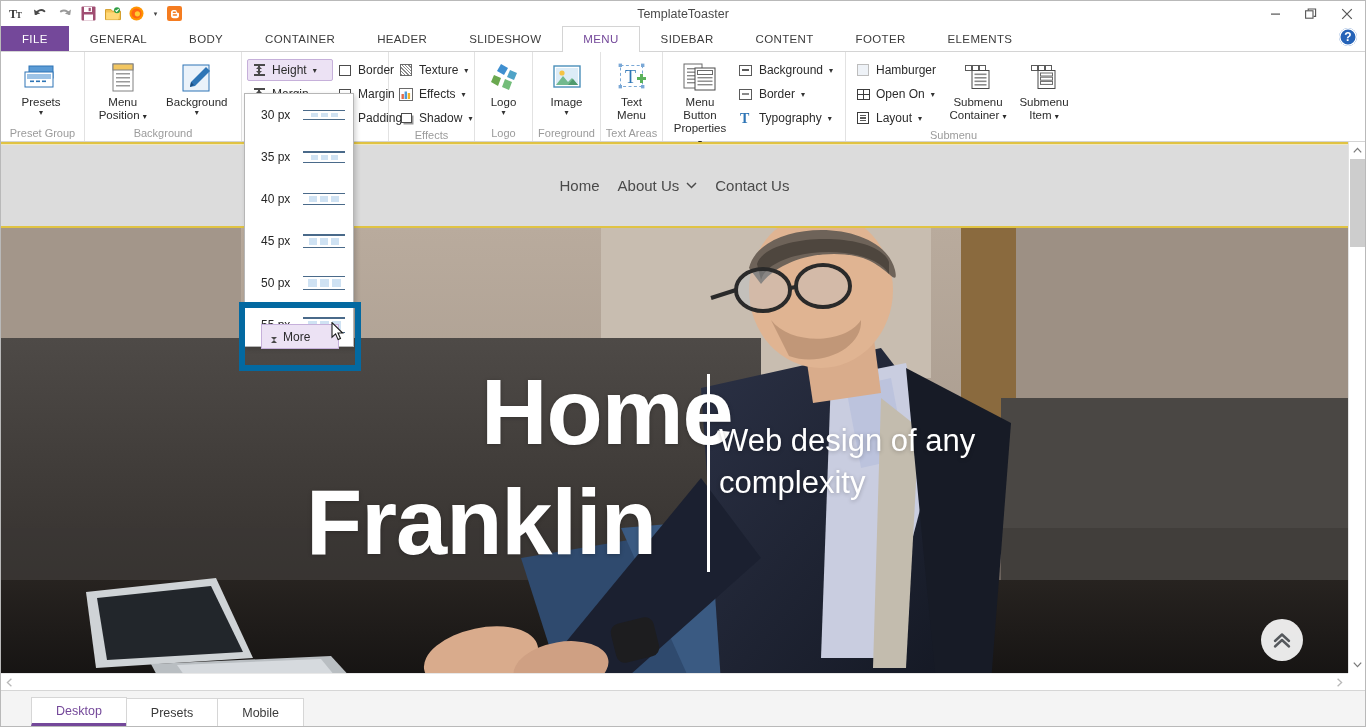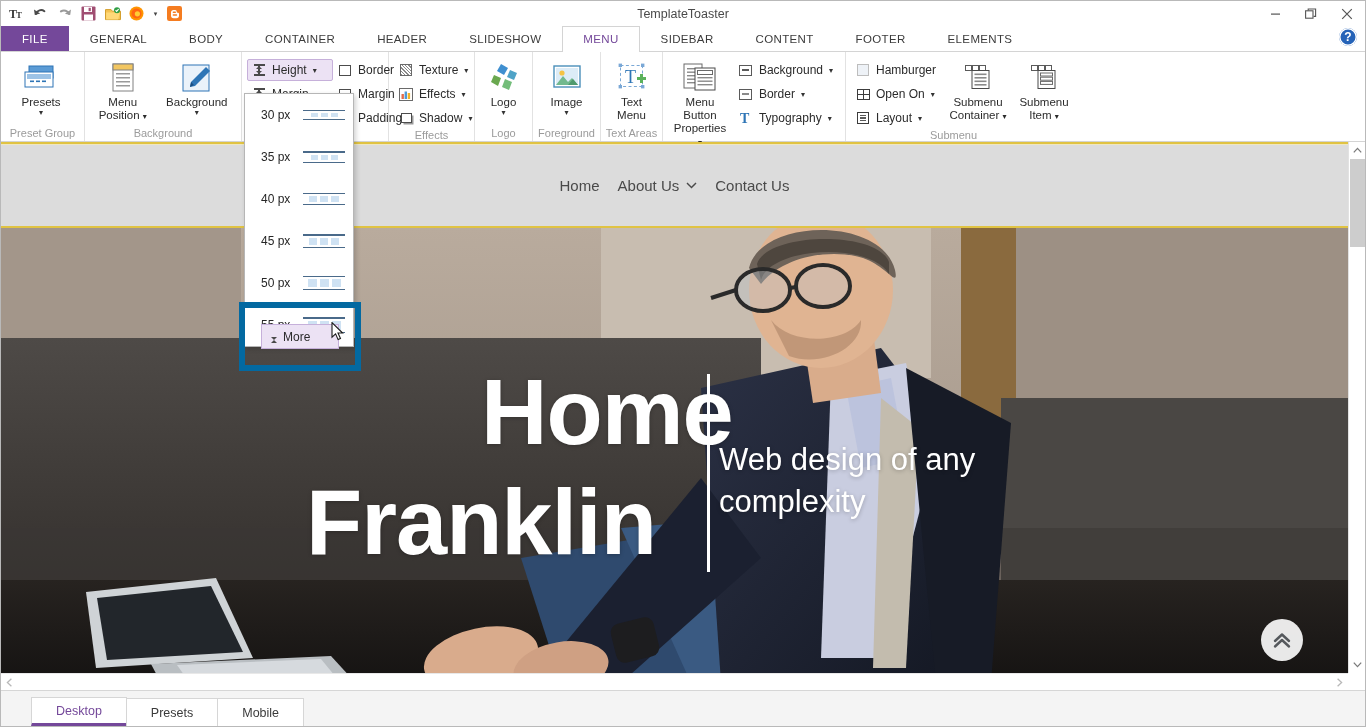--- a/index.html
+++ b/index.html
@@ -176,21 +176,20 @@
     position:absolute; color:#fff; font-weight:bold; letter-spacing:-1px;
     text-shadow:0 1px 4px rgba(0,0,0,.25); line-height:.96;
   }
   .hero .nm1 { left:480px; top:140px; font-size:92px; }
   .hero .nm2 { left:305px; top:250px; font-size:92px; }
   .hero .divider { position:absolute; left:706px; top:146px; width:3px; height:198px; background:#fff; }
   .hero .tag {
     position:absolute; left:718px; top:192px; width:345px; color:#fff;
     font-size:31px; line-height:42px; font-weight:normal;
     text-shadow:0 1px 4px rgba(0,0,0,.25);
-    margin-top:19px;
   }
   .totop {
     position:absolute; right:45px; bottom:22px; width:42px; height:42px; border-radius:50%;
     background:rgba(255,255,255,.9); display:flex; align-items:center; justify-content:center;
     cursor:default;
   }
   .totop svg { display:block; }
 
   
   .vscroll {

